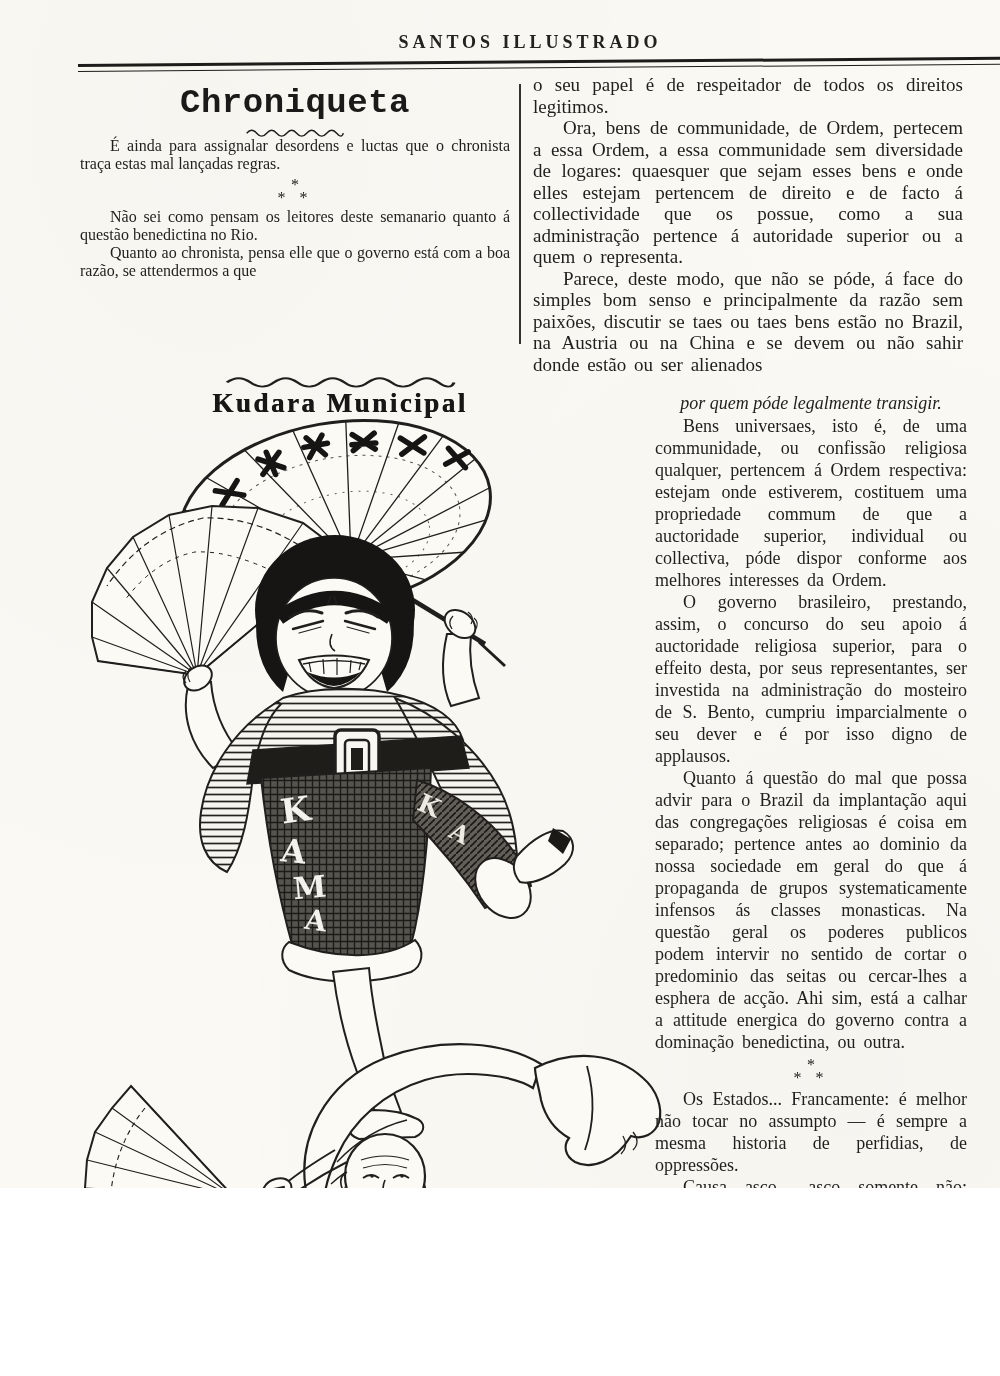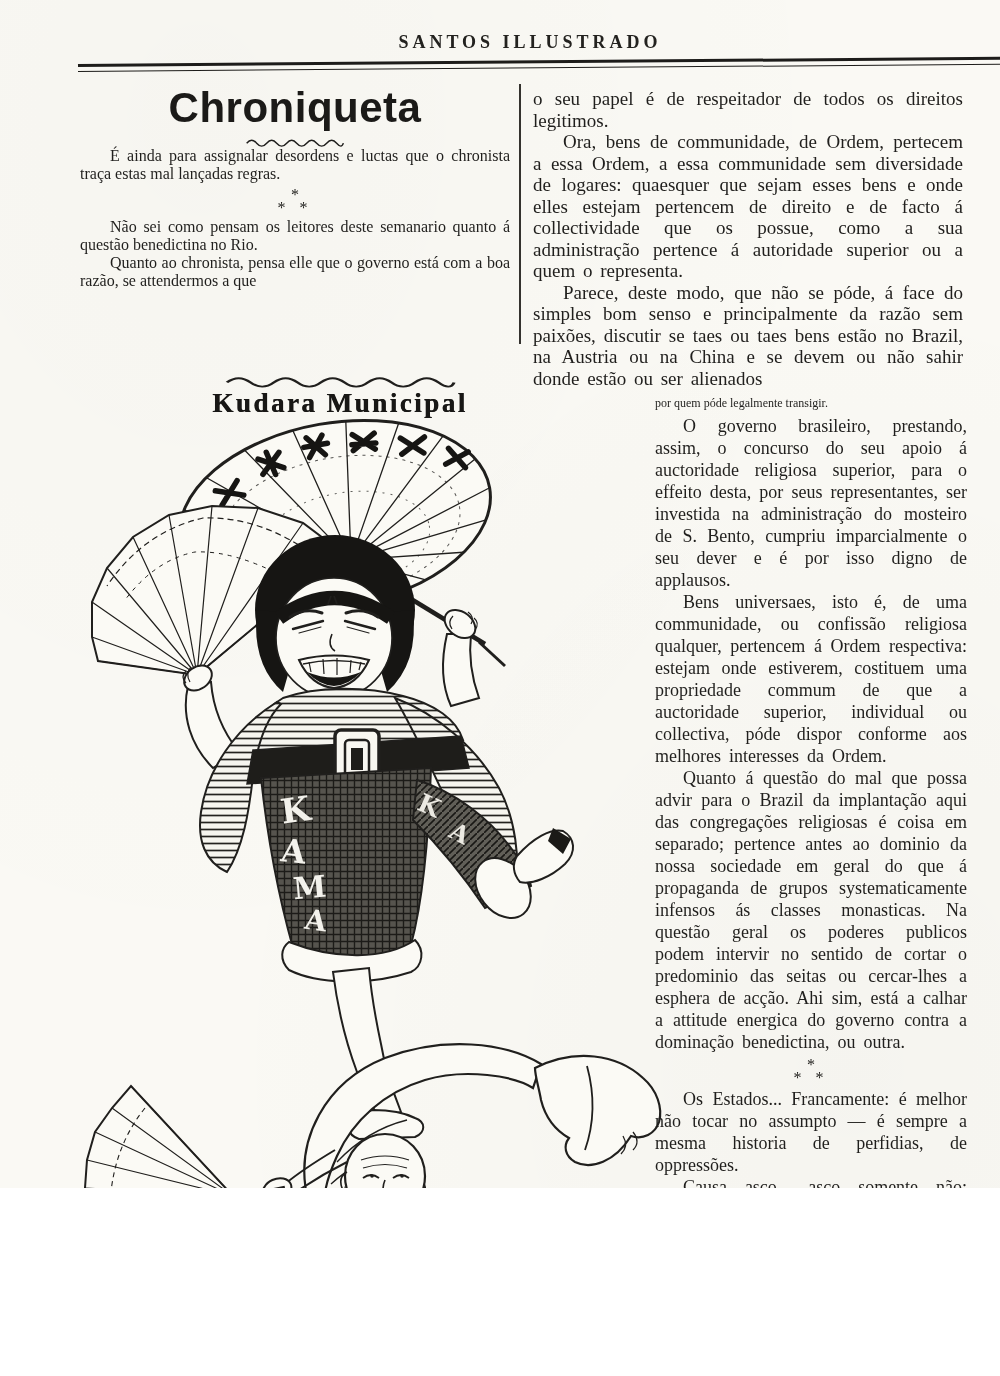--- a/index.html
+++ b/index.html
@@ -17,41 +17,41 @@
     letter-spacing:4px;color:#23221f;
   }
   .rule-double{
     position:absolute;top:64px;left:78px;width:930px;height:4px;
     border-top:3.5px solid #1d1c1a;border-bottom:1.4px solid #1d1c1a;
     transform:rotate(-0.45deg);transform-origin:left center;
   }
   .col-left{position:absolute;left:80px;top:84px;width:430px;}
   .col-left h1{
     margin:0 0 4px 0;text-align:center;
-    font-family:Liberation Sans, sans-serif;font-weight:bold;font-size:42px;
+    font-family:Liberation Mono, monospace;font-weight:bold;font-size:34px;
     letter-spacing:0.5px;color:#1b1a18;
   }
   .squig{display:block;margin:0 auto;}
   .body p{margin:0;text-align:justify;text-indent:30px;}
   .asterism{ text-align:center;font-size:16px;line-height:13px;margin:5px 0 4px 0;color:#23221f;}
   .asterism .row2{letter-spacing:5px;}
   .col-divider{position:absolute;left:519px;top:84px;width:2px;height:260px;background:#34322e;}
-  .col-right-wide{position:absolute;left:533px;top:88px;width:430px;}
+  .col-right-wide{position:absolute;left:533px;top:74px;width:430px;}
   .col-right-wide p{font-size:19px;line-height:21.5px;word-spacing:3px;}
   .col-right-wide p.noindent{text-indent:0;}
   .kudara-head{position:absolute;left:130px;top:374px;width:420px;text-align:center;}
   .kudara-head h2{
     margin:2px 0 0 0;font-family:"Liberation Serif", serif;font-weight:bold;
     font-size:27px;letter-spacing:2.5px;color:#181715;
     text-shadow:0.4px 0 0 currentColor;
   }
   .illustration{position:absolute;left:85px;top:420px;}
   .col-right-narrow{position:absolute;left:655px;top:392px;width:312px;}
   .col-right-narrow p{font-size:18px;line-height:22px;word-spacing:3.5px;text-indent:28px;}
-  .hang-line{font-size:12px;line-height:22px;text-align:left;margin-bottom:1px;}
+  .hang-line{font-size:18px;line-height:22px;text-align:center;margin-bottom:1px;font-style:italic;}
   .sig{
     text-align:right;padding-right:55px;margin-top:6px;
     font-family:Liberation Serif, serif;font-weight:bold;font-size:21px;
     letter-spacing:1.5px;color:#1b1a18;
   }
   .next-block{text-align:center;margin-top:10px;}
   .next-lead{font-size:19px;letter-spacing:1.5px;word-spacing:4px;color:#2b2a27;margin-top:4px;}
   .next-title{
     font-family:"DejaVu Serif", serif;font-weight:bold;font-size:28px;
     letter-spacing:1px;color:#191816;margin-top:2px;
@@ -274,22 +274,22 @@
 
     <g>
       <text x="76" y="826" transform="rotate(-20 76 826)" font-family="DejaVu Serif, serif" font-style="italic" font-weight="bold" font-size="22" fill="#2a2927">Dudù</text>
       <text x="104" y="846" transform="rotate(-20 104 846)" font-family="DejaVu Serif, serif" font-style="italic" font-size="14" fill="#2a2927">903</text>
       <path d="M100 848 L112 826" stroke="#2a2927" stroke-width="1" fill="none"></path>
     </g>
   </svg>
 
   <div class="col-right-narrow body">
     <div class="hang-line">por quem póde legalmente transigir.</div>
+    <p>Bens universaes, isto é, de uma communidade, ou confissão religiosa qualquer, pertencem á Ordem respectiva: estejam onde estiverem, costituem uma propriedade commum de que a auctoridade superior, individual ou collectiva, póde dispor conforme aos melhores interesses da Ordem.</p>
     <p>O governo brasileiro, prestando, assim, o concurso do seu apoio á auctoridade religiosa superior, para o effeito desta, por seus representantes, ser investida na administração do mosteiro de S. Bento, cumpriu imparcialmente o seu dever e é por isso digno de applausos.</p>
-    <p>Bens universaes, isto é, de uma communidade, ou confissão religiosa qualquer, pertencem á Ordem respectiva: estejam onde estiverem, costituem uma propriedade commum de que a auctoridade superior, individual ou collectiva, póde dispor conforme aos melhores interesses da Ordem.</p>
     <p>Quanto á questão do mal que possa advir para o Brazil da implantação aqui das congregações religiosas é coisa em separado; pertence antes ao dominio da nossa sociedade em geral do que á propaganda de grupos systematicamente infensos ás classes monasticas. Na questão geral os poderes publicos podem intervir no sentido de cortar o predominio das seitas ou cercar-lhes a esphera de acção. Ahi sim, está a calhar a attitude energica do governo contra a dominação benedictina, ou outra.</p>
     <div class="asterism">
       <div>*</div>
       <div class="row2">* *</div>
     </div>
     <p>Os Estados... Francamente: é melhor não tocar no assumpto — é sempre a mesma historia de perfidias, de oppressões.</p>
     <p>Causa asco... asco somente não; causa nojo.</p>
     <div class="sig">Sit</div>
     <div class="next-block">
       <svg class="squig" width="130" height="10" viewBox="0 0 120 10" preserveAspectRatio="none">

